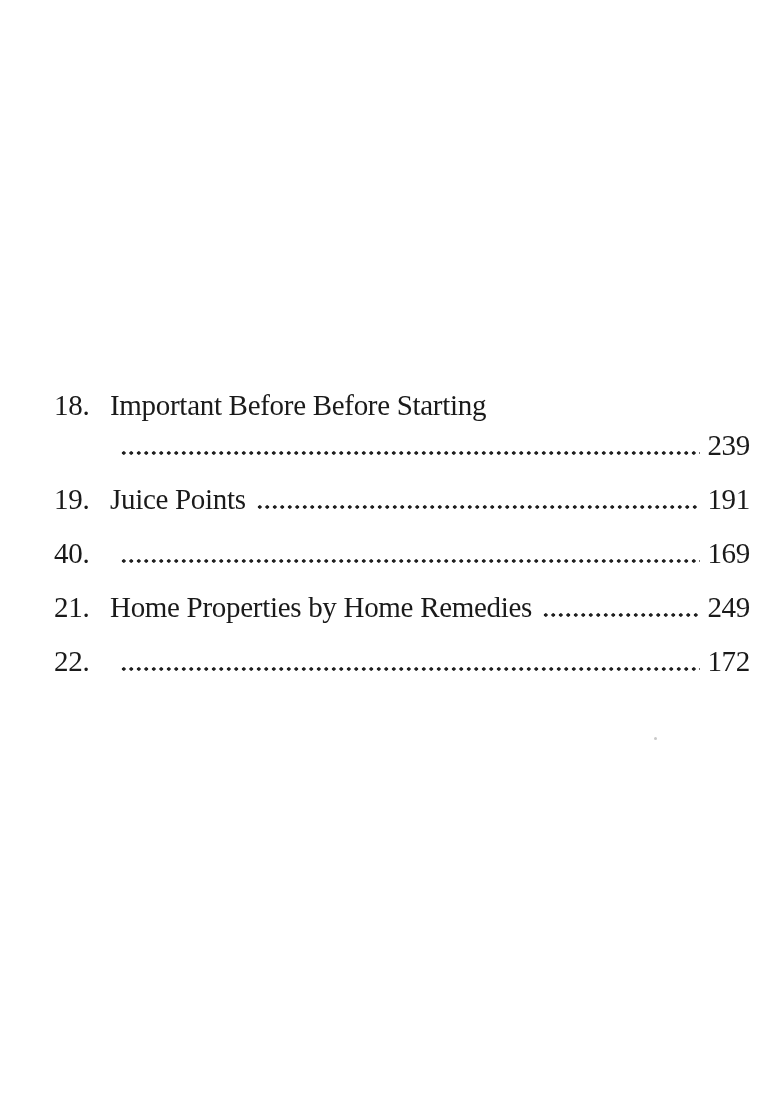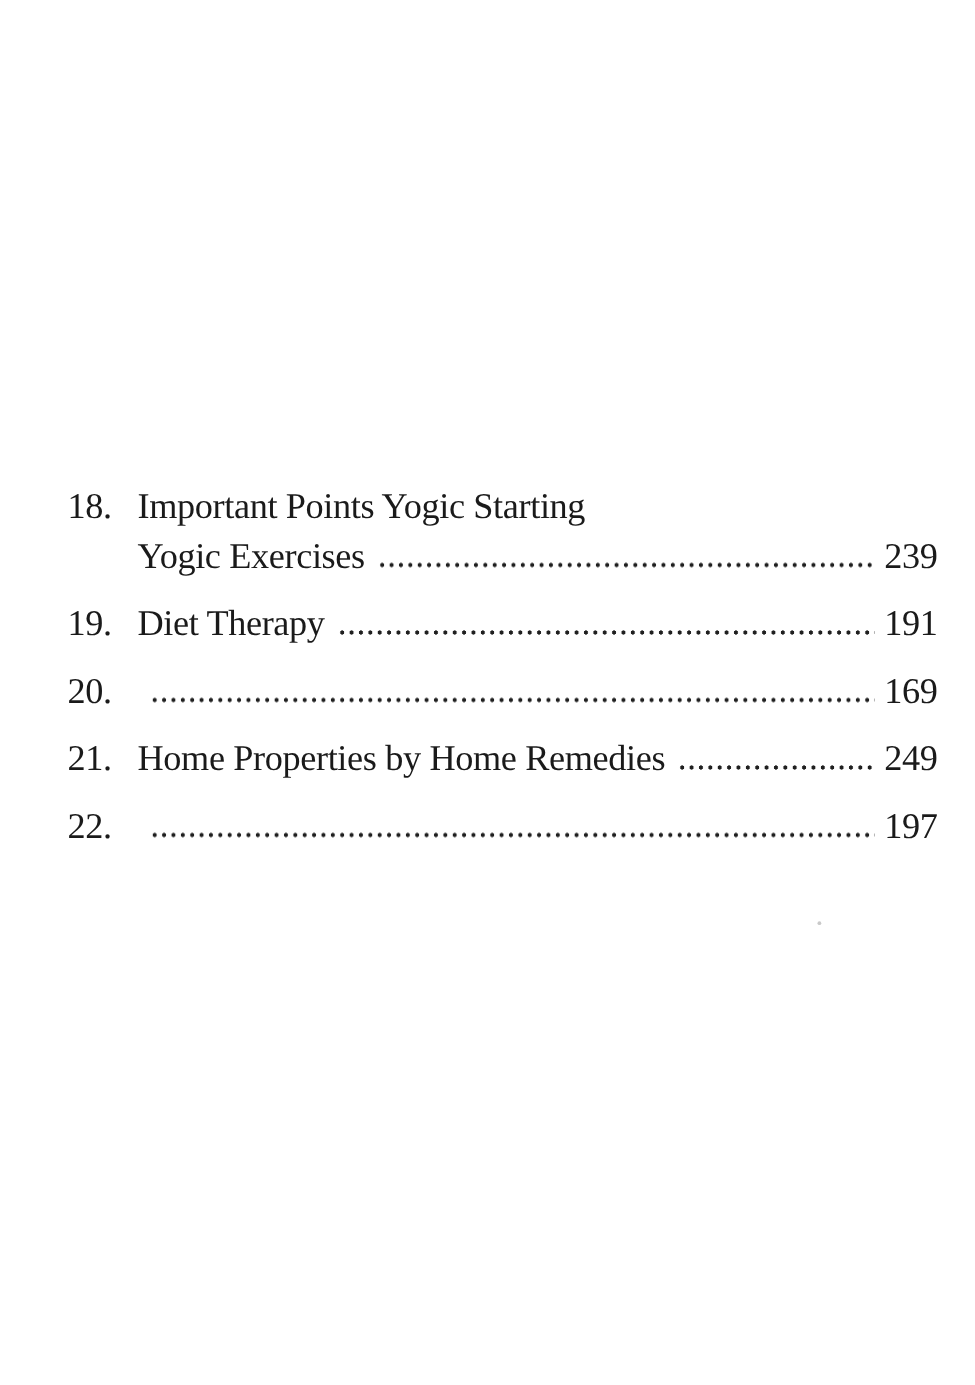--- a/index.html
+++ b/index.html
@@ -64,60 +64,59 @@
 </style>
 </head>
 <body>
 
 <main>
   <section class="toc">
 
     <div class="entry">
       <div class="row">
         <span class="num">18.</span>
-        <span class="title">Important Points Yogic Starting</span>
+        <span class="title">Important Before Before Starting</span>
       </div>
       <div class="row">
         <span class="num"></span>
-        <span class="title">Yogic Exercises</span>
         <span class="leader"></span>
         <span class="pagenum">239</span>
       </div>
     </div>
 
     <div class="entry">
       <div class="row">
         <span class="num">19.</span>
-        <span class="title">Diet Therapy</span>
+        <span class="title">Juice Points</span>
         <span class="leader"></span>
         <span class="pagenum">191</span>
       </div>
     </div>
 
     <div class="entry">
       <div class="row">
-        <span class="num">20.</span>
+        <span class="num">40.</span>
         <span class="leader"></span>
         <span class="pagenum">169</span>
       </div>
     </div>
 
     <div class="entry">
       <div class="row">
         <span class="num">21.</span>
         <span class="title">Home Properties by Home Remedies</span>
         <span class="leader"></span>
         <span class="pagenum">249</span>
       </div>
     </div>
 
     <div class="entry">
       <div class="row">
         <span class="num">22.</span>
         <span class="leader"></span>
-        <span class="pagenum">197</span>
+        <span class="pagenum">172</span>
       </div>
     </div>
 
   </section>
 
   <span class="speck"></span>
 </main>
 
 </body></html>

